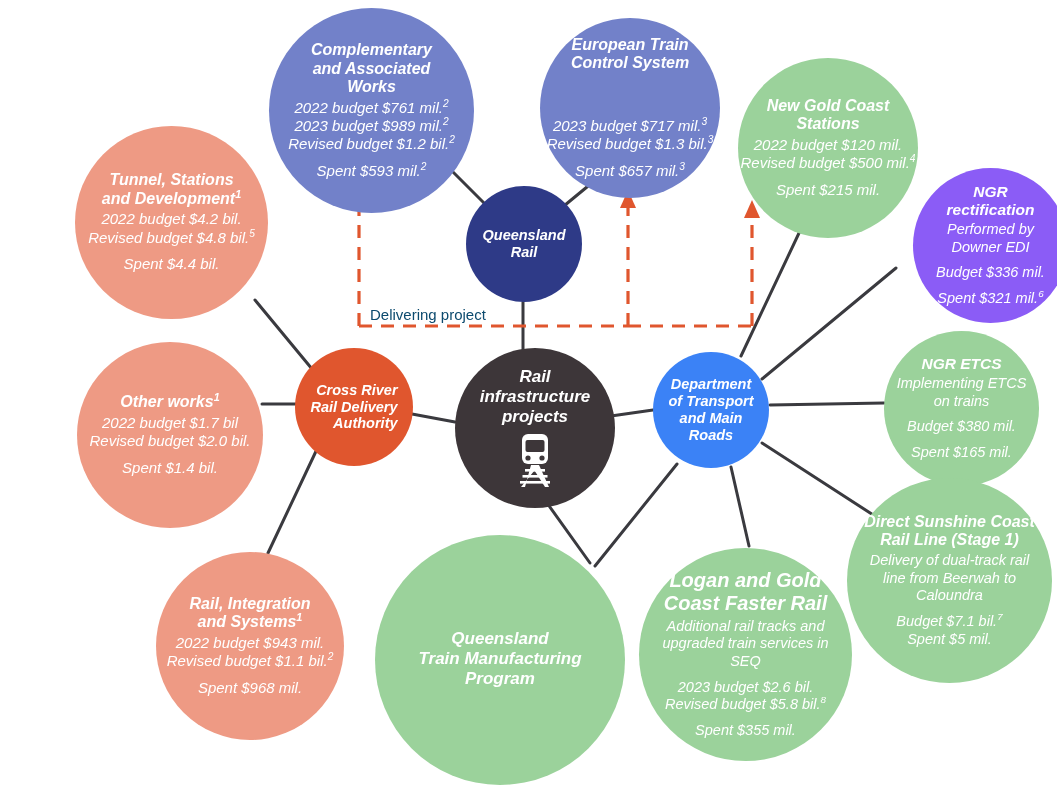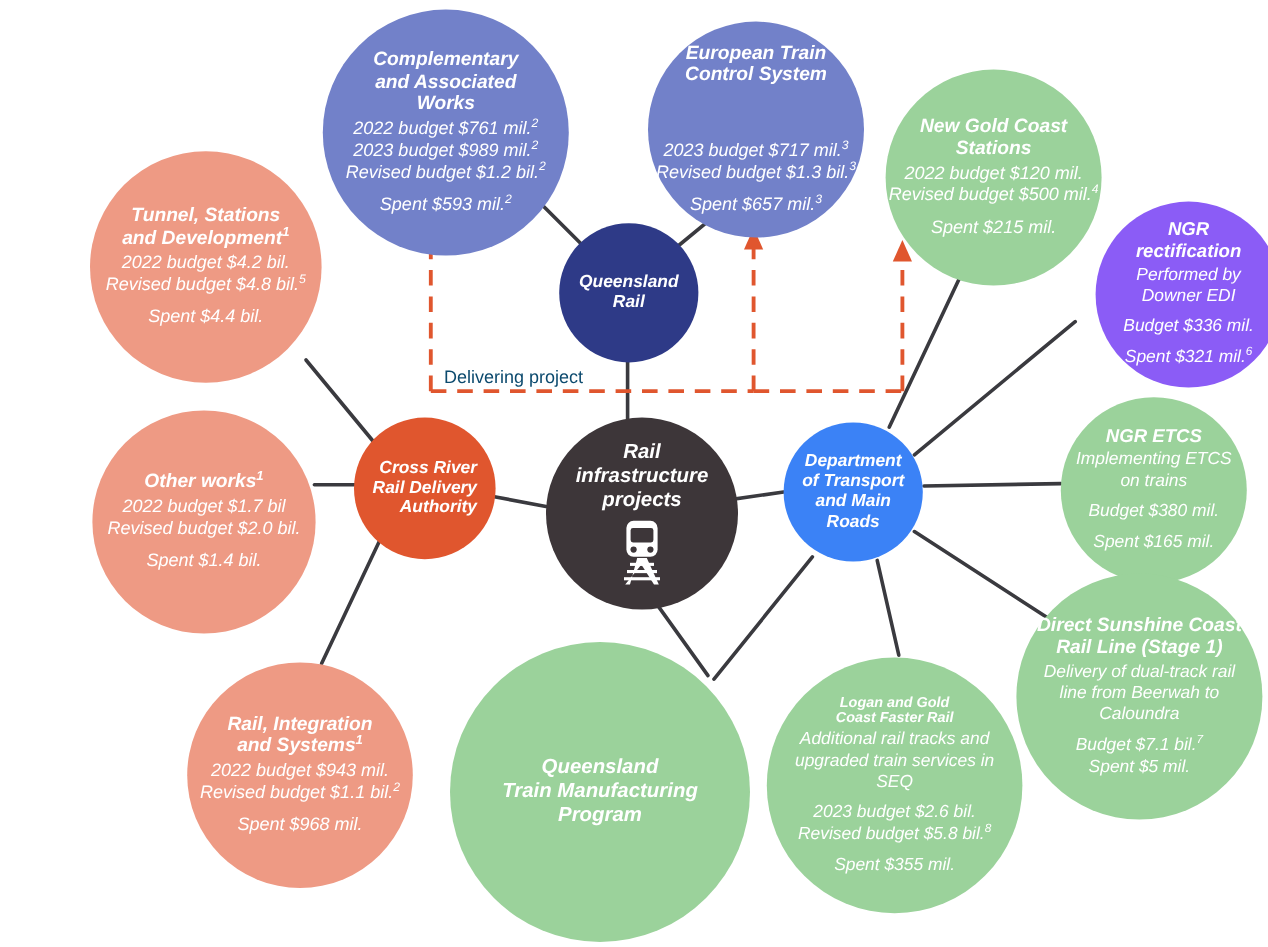--- a/index.html
+++ b/index.html
@@ -243,21 +243,21 @@
       <span class="ln"><span>Delivery of dual-track rail</span></span>
       <span class="ln"><span>line from Beerwah to</span></span>
       <span class="ln"><span>Caloundra</span></span>
       <span class="gap"></span>
       <span class="ln"><span>Budget $7.1 bil.</span><sup>7</sup></span>
       <span class="ln"><span>Spent $5 mil.</span></span>
     </div>
   </div>
 
   <div class="node" style="left:639px; top:548px; width:213px; height:213px; background:#9bd29b; font-size:14.5px;">
-    <div class="title" style="font-size:12px; white-space:pre-line;">Logan and Gold
+    <div class="title" style="font-size:20px; white-space:pre-line;">Logan and Gold
 Coast Faster Rail</div>
     <div class="lines">
       <span class="ln"><span>Additional rail tracks and</span></span>
       <span class="ln"><span>upgraded train services in</span></span>
       <span class="ln"><span>SEQ</span></span>
       <span class="gap"></span>
       <span class="ln"><span>2023 budget $2.6 bil.</span></span>
       <span class="ln"><span>Revised budget $5.8 bil.</span><sup>8</sup></span>
       <span class="gap"></span>
       <span class="ln"><span>Spent $355 mil.</span></span>

